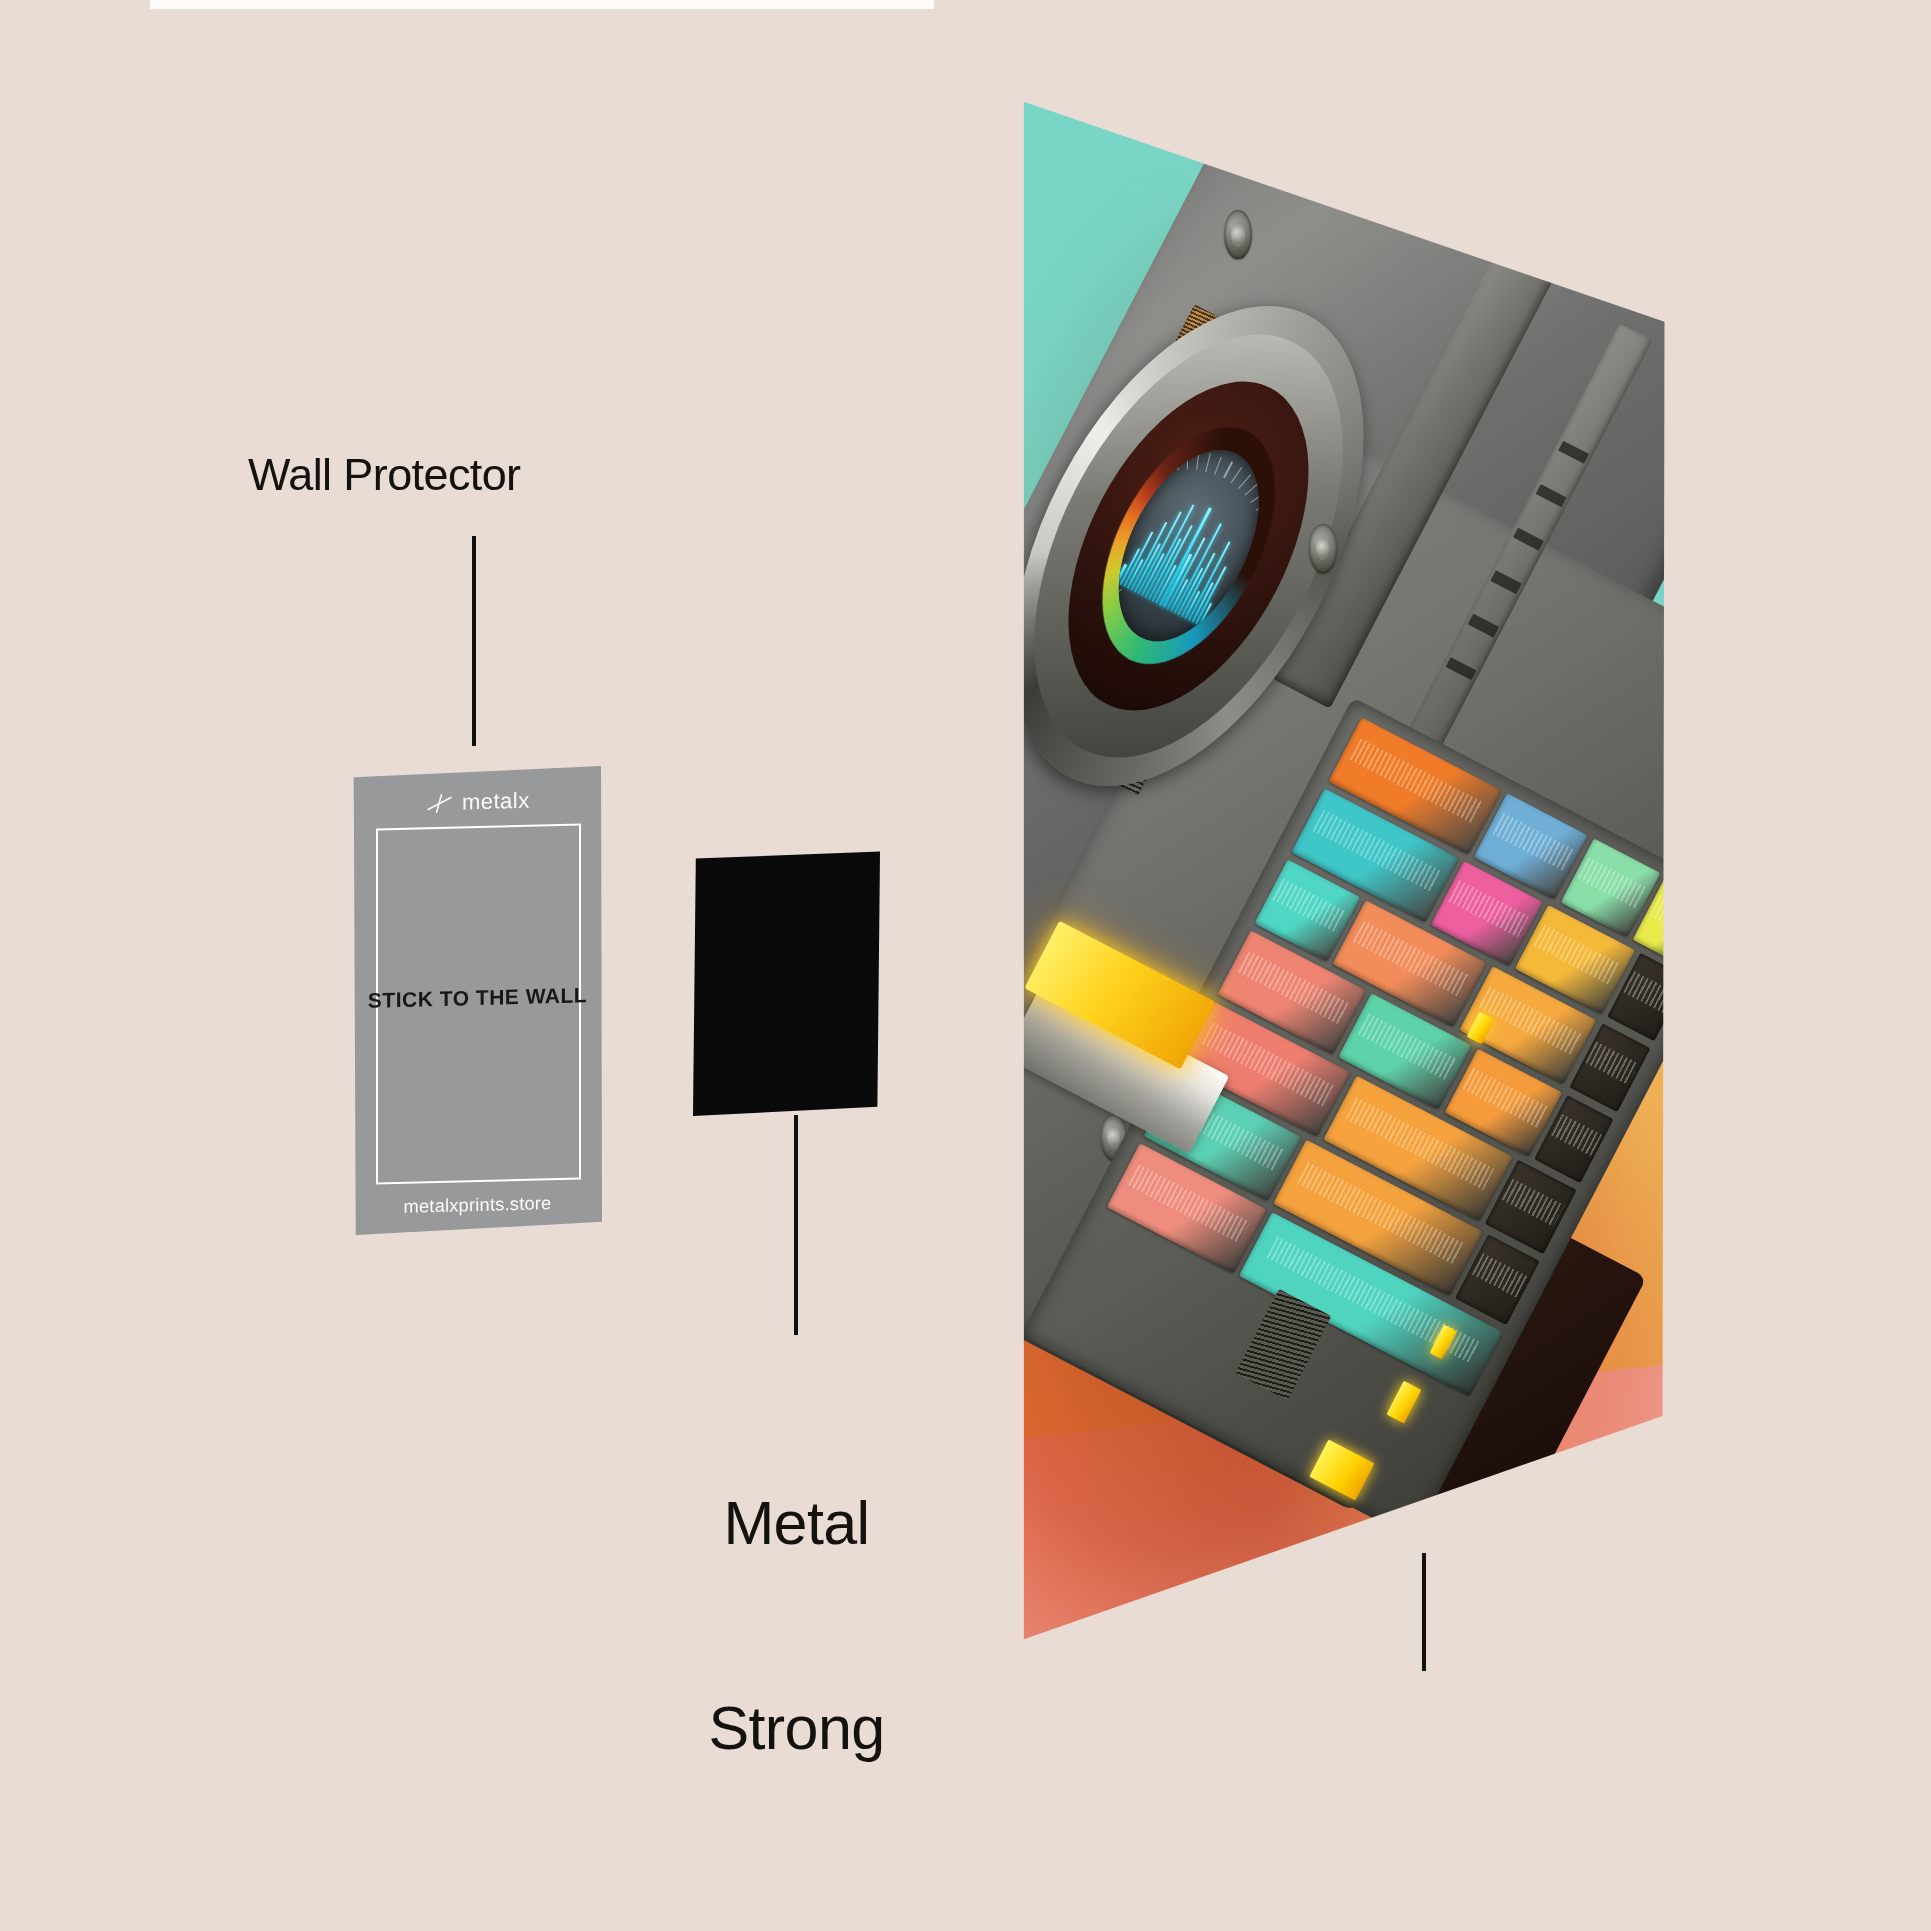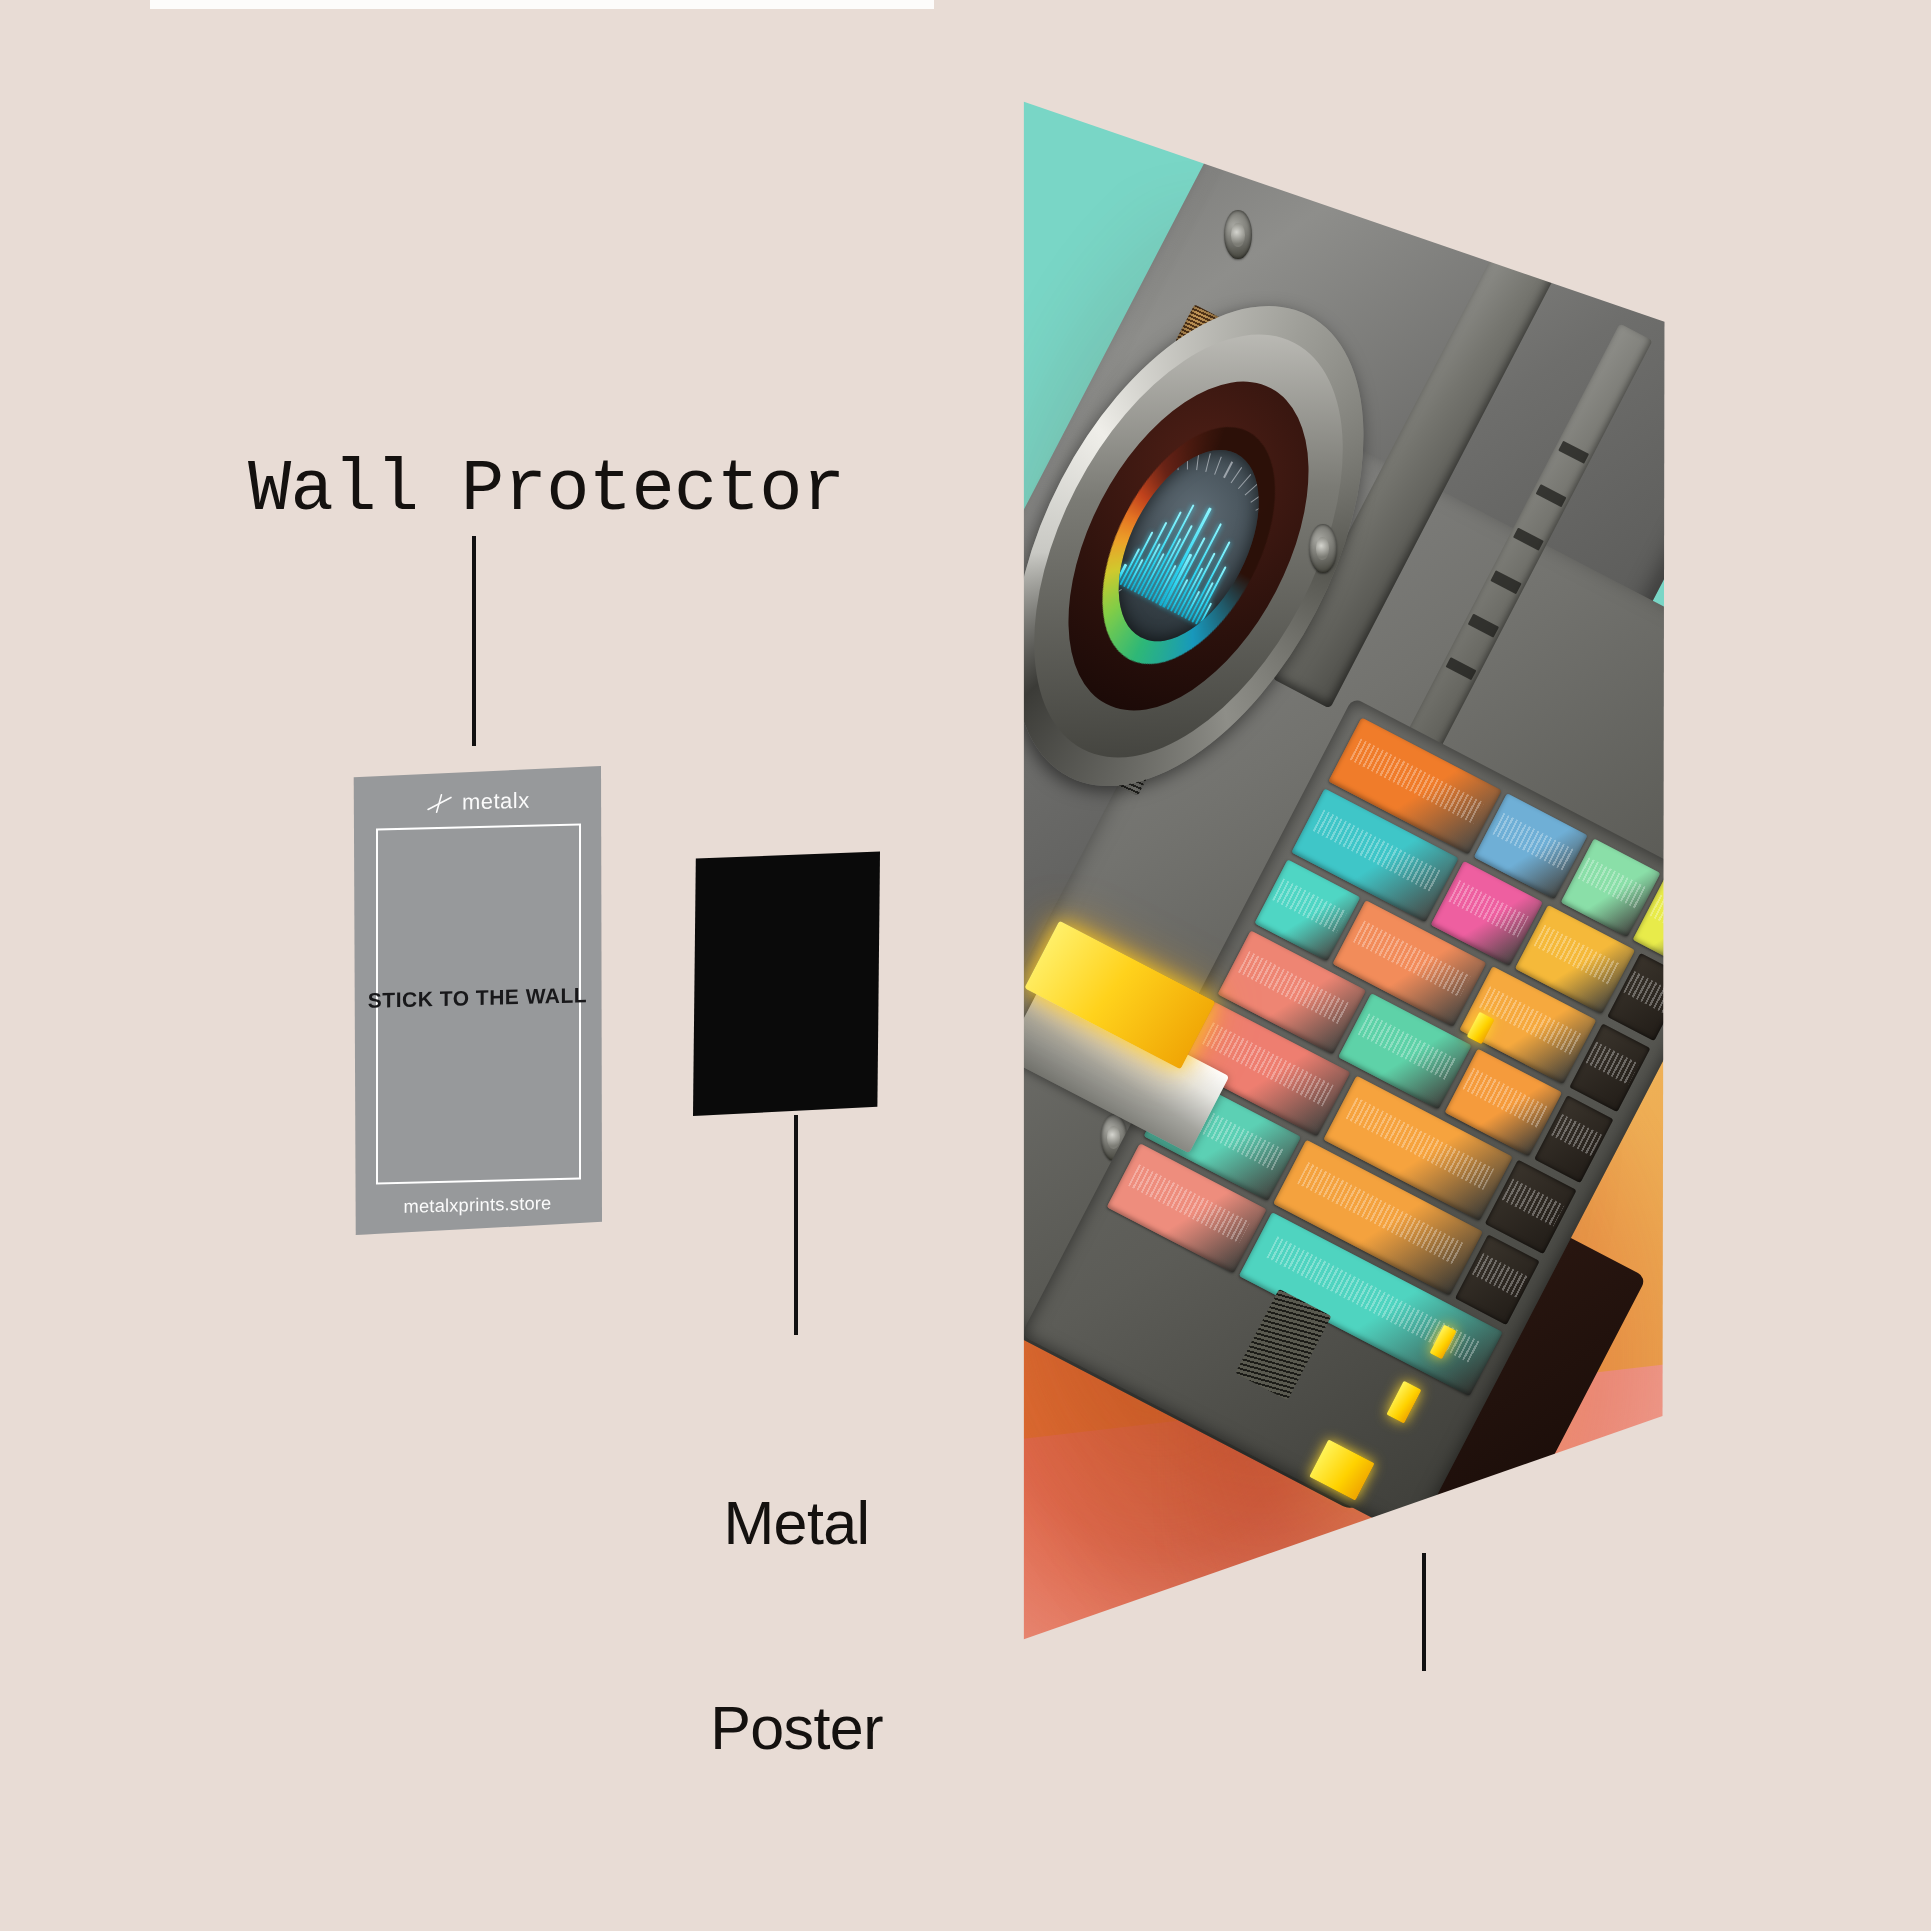--- a/index.html
+++ b/index.html
@@ -22,22 +22,21 @@
   .label {
     position:absolute;
     color:#14110F;
     font-family:"Liberation Sans", sans-serif;
     font-weight:400;
     letter-spacing:-0.6px;
     white-space:pre;
   }
   #label-wall-protector {
     left:248px; top:449px;
-    font-size:72px;
-    font-family:Liberation Mono, monospace;
+    font-size:45px;
   }
   #label-strong-magnet {
     left:676px; top:1352px;
     font-size:61px;
     text-align:center;
     line-height:1.12;
     width:241px;
   }
   #label-metal-poster {
     left:1212px; top:1680px;
@@ -394,21 +393,21 @@
       <div class="wp-url">metalxprints.store</div>
     </div>
   </div>
 
   <div id="magnet-square"></div>
 
   <div class="leader" id="leader-magnet"></div>
 
   <div class="label" id="label-strong-magnet">
     <div>Metal</div>
-    <div>Poster</div>
+    <div>Strong</div>
   </div>
 
   <div id="metal-poster">
     <div id="poster-shape">
       <div id="poster-art">
 
         <div class="bg-teal"></div>
         <div class="bg-amber"></div>
         <div class="bg-salmon"></div>
         <div class="bg-glow"></div>

